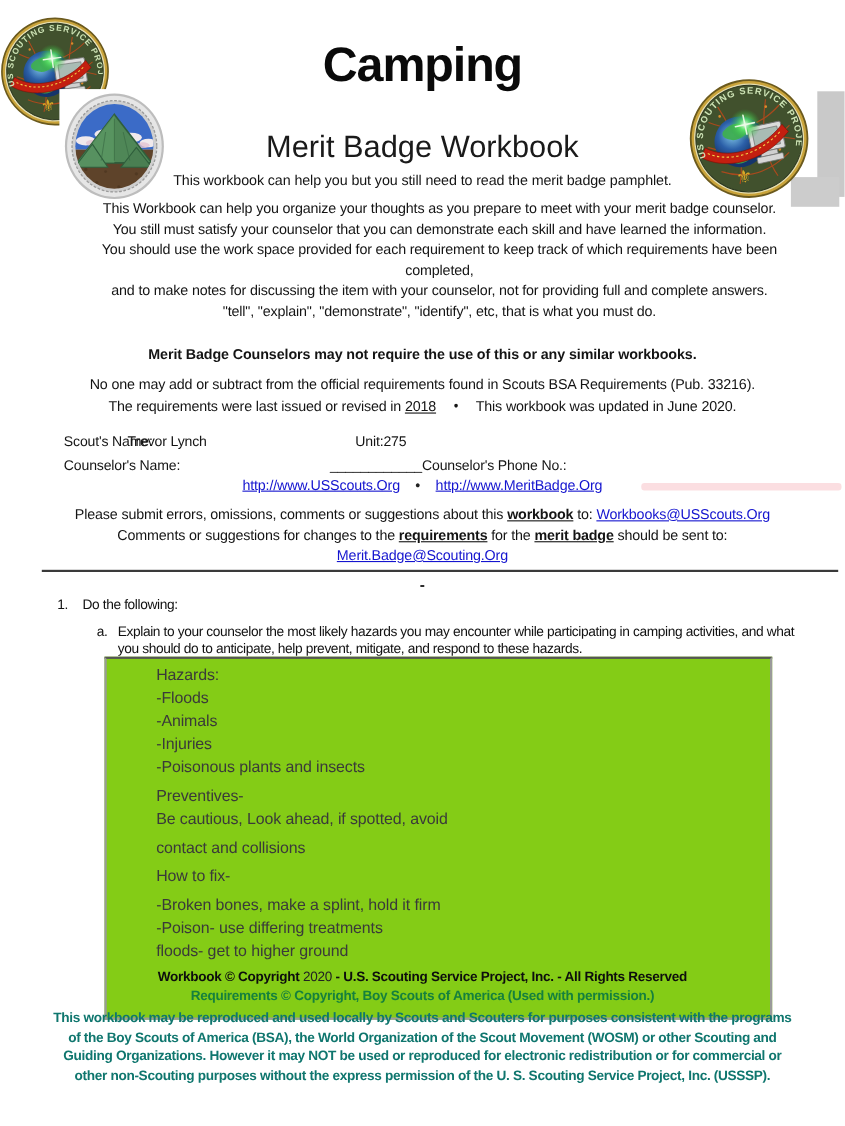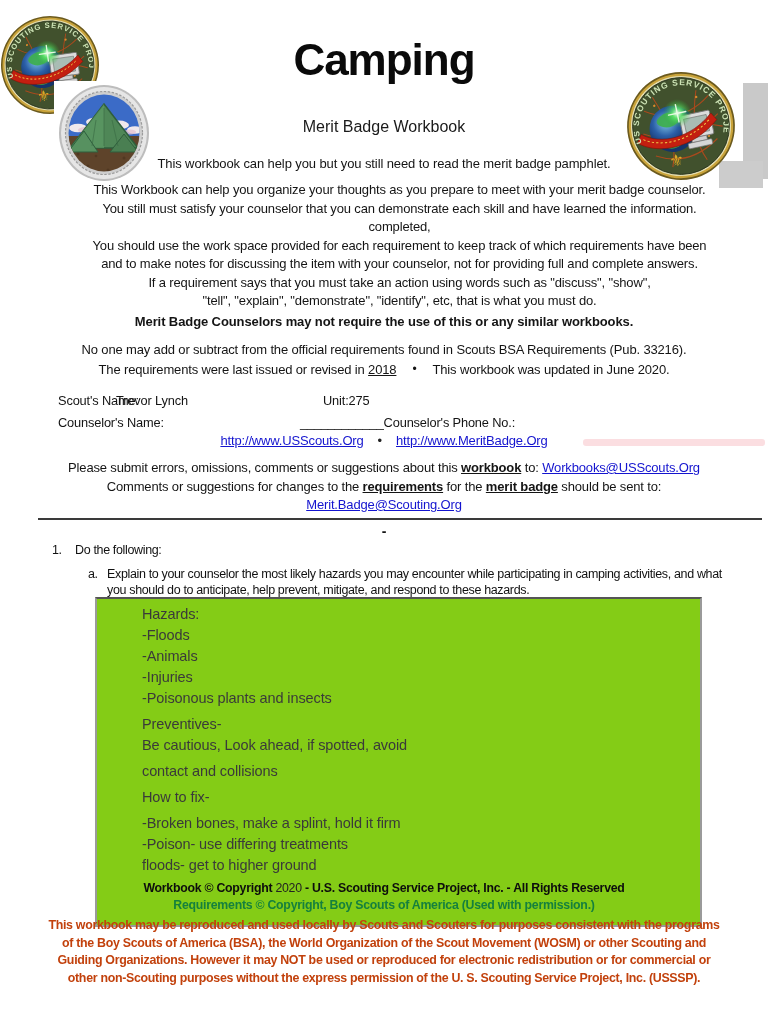--- a/index.html
+++ b/index.html
@@ -13,21 +13,21 @@
   .logo-left { position:absolute; left:0; top:0; width:100px; height:100px; }
   .logo-left svg { width:100px; height:100px; transform:rotate(-8deg); }
   .emblem-back { position:absolute; left:54px; top:66px; width:100px; height:102px; background:#fff; }
   .emblem-back svg { position:absolute; left:4px; top:3px; width:92px; height:98px; }
   .logo-right { position:absolute; left:615px; top:52px; width:153px; height:125px; }
   .gray-a { position:absolute; left:128px; top:16px; width:25px; height:96px; background:#c9c9c9; }
   .gray-b { position:absolute; left:104px; top:94px; width:44px; height:27px; background:#cccccc; }
   .logo-right svg.seal { position:absolute; left:2px; top:4px; width:128px; height:110px; transform:rotate(-12deg); }
 
   .title { top:20px; font-size:44px; font-weight:bold; letter-spacing:-1px; color:#0a0a0a; }
-  .subtitle { top:103px; font-size:16px; color:#1a1a1a; }
+  .subtitle { top:103px; font-size:28px; color:#1a1a1a; }
   .tagline { top:141px; font-size:13px; letter-spacing:-0.1px; }
 
   .intro { top:166px; font-size:13px; line-height:18.5px; letter-spacing:-0.15px;padding-left:31px; }
   .counselor-note { top:299px; font-size:13px; font-weight:bold; letter-spacing:-0.1px; }
   .noone { top:326px; font-size:13px; line-height:18.5px; letter-spacing:-0.15px; }
   .yr { text-decoration:underline; }
   .bullet-sep { display:inline-block; margin:0 16px; font-size:12px; vertical-align:1px; }
 
   .row { position:absolute; font-size:12.8px; letter-spacing:-0.15px; }
   .scout-row { left:0; top:378px; width:646px; height:16px; }
@@ -55,21 +55,21 @@
   .req1a-text { left:107px; top:552px; width:636px; line-height:15.5px; }
 
   .answer-box { position:absolute; left:95px; top:582px; width:607px; height:330px;
     border:2px solid #9a9a9a; border-top-color:#555; background:#84cc16; }
   .answer-text { padding:5px 8px 0 45px; font-size:14.5px; line-height:21px; color:#3a3a3a; letter-spacing:-0.1px; }
   .answer-text .g { margin-top:5px; }
 
   .footer-c1 { top:866px; font-size:12.3px; font-weight:bold; letter-spacing:-0.25px; color:#0d0d0d; }
   .footer-c1 .yr-normal { font-weight:normal; color:#222; }
   .footer-c2 { top:883px; font-size:12.3px; font-weight:bold; letter-spacing:-0.25px; color:#15803d; }
-  .footer-para { top:902px; font-size:12.4px; font-weight:bold; line-height:17.5px; letter-spacing:-0.3px; color:#c2410c; }
+  .footer-para { top:902px; font-size:12.4px; font-weight:bold; line-height:17.5px; letter-spacing:-0.3px; color:#0f766e; }
 
   svg text { font-family:"Liberation Sans","DejaVu Sans",sans-serif; }
 </style>
 </head>
 <body>
 
 <svg width="0" height="0" style="position:absolute">
   <defs>
     <radialGradient id="globeGrad" cx="38%" cy="35%">
       <stop offset="0%" stop-color="#7fc4e6"></stop>
@@ -193,24 +193,23 @@
 
   <div class="emblem-back">
     <svg>
         <use href="#camping-emblem"></use>
       </svg>
   </div>
 
   <div class="abs c intro">
     <div>This Workbook can help you organize your thoughts as you prepare to meet with your merit badge counselor.</div>
     <div>You still must satisfy your counselor that you can demonstrate each skill and have learned the information.</div>
+    <div>You should use the work space provided for each requirement to keep track of which requirements have been</div>
     <div>completed,</div>
-    <div>You should use the work space provided for each requirement to keep track of which requirements have been</div>
     <div>and to make notes for discussing the item with your counselor, not for providing full and complete answers.</div>
-    <div>If a requirement says that you must take an action using words such as "discuss", "show",</div>
     <div>"tell", "explain", "demonstrate", "identify", etc, that is what you must do.</div>
   </div>
 
   <div class="abs c counselor-note">Merit Badge Counselors may not require the use of this or any similar workbooks.</div>
 
   <div class="abs c noone">
     <div>No one may add or subtract from the official requirements found in Scouts BSA Requirements (Pub.  33216).</div>
     <div>
       <span>The requirements were last issued or revised in </span><span class="yr">2018</span><span class="bullet-sep">•</span><span>This workbook was updated in June 2020.</span>
     </div>

